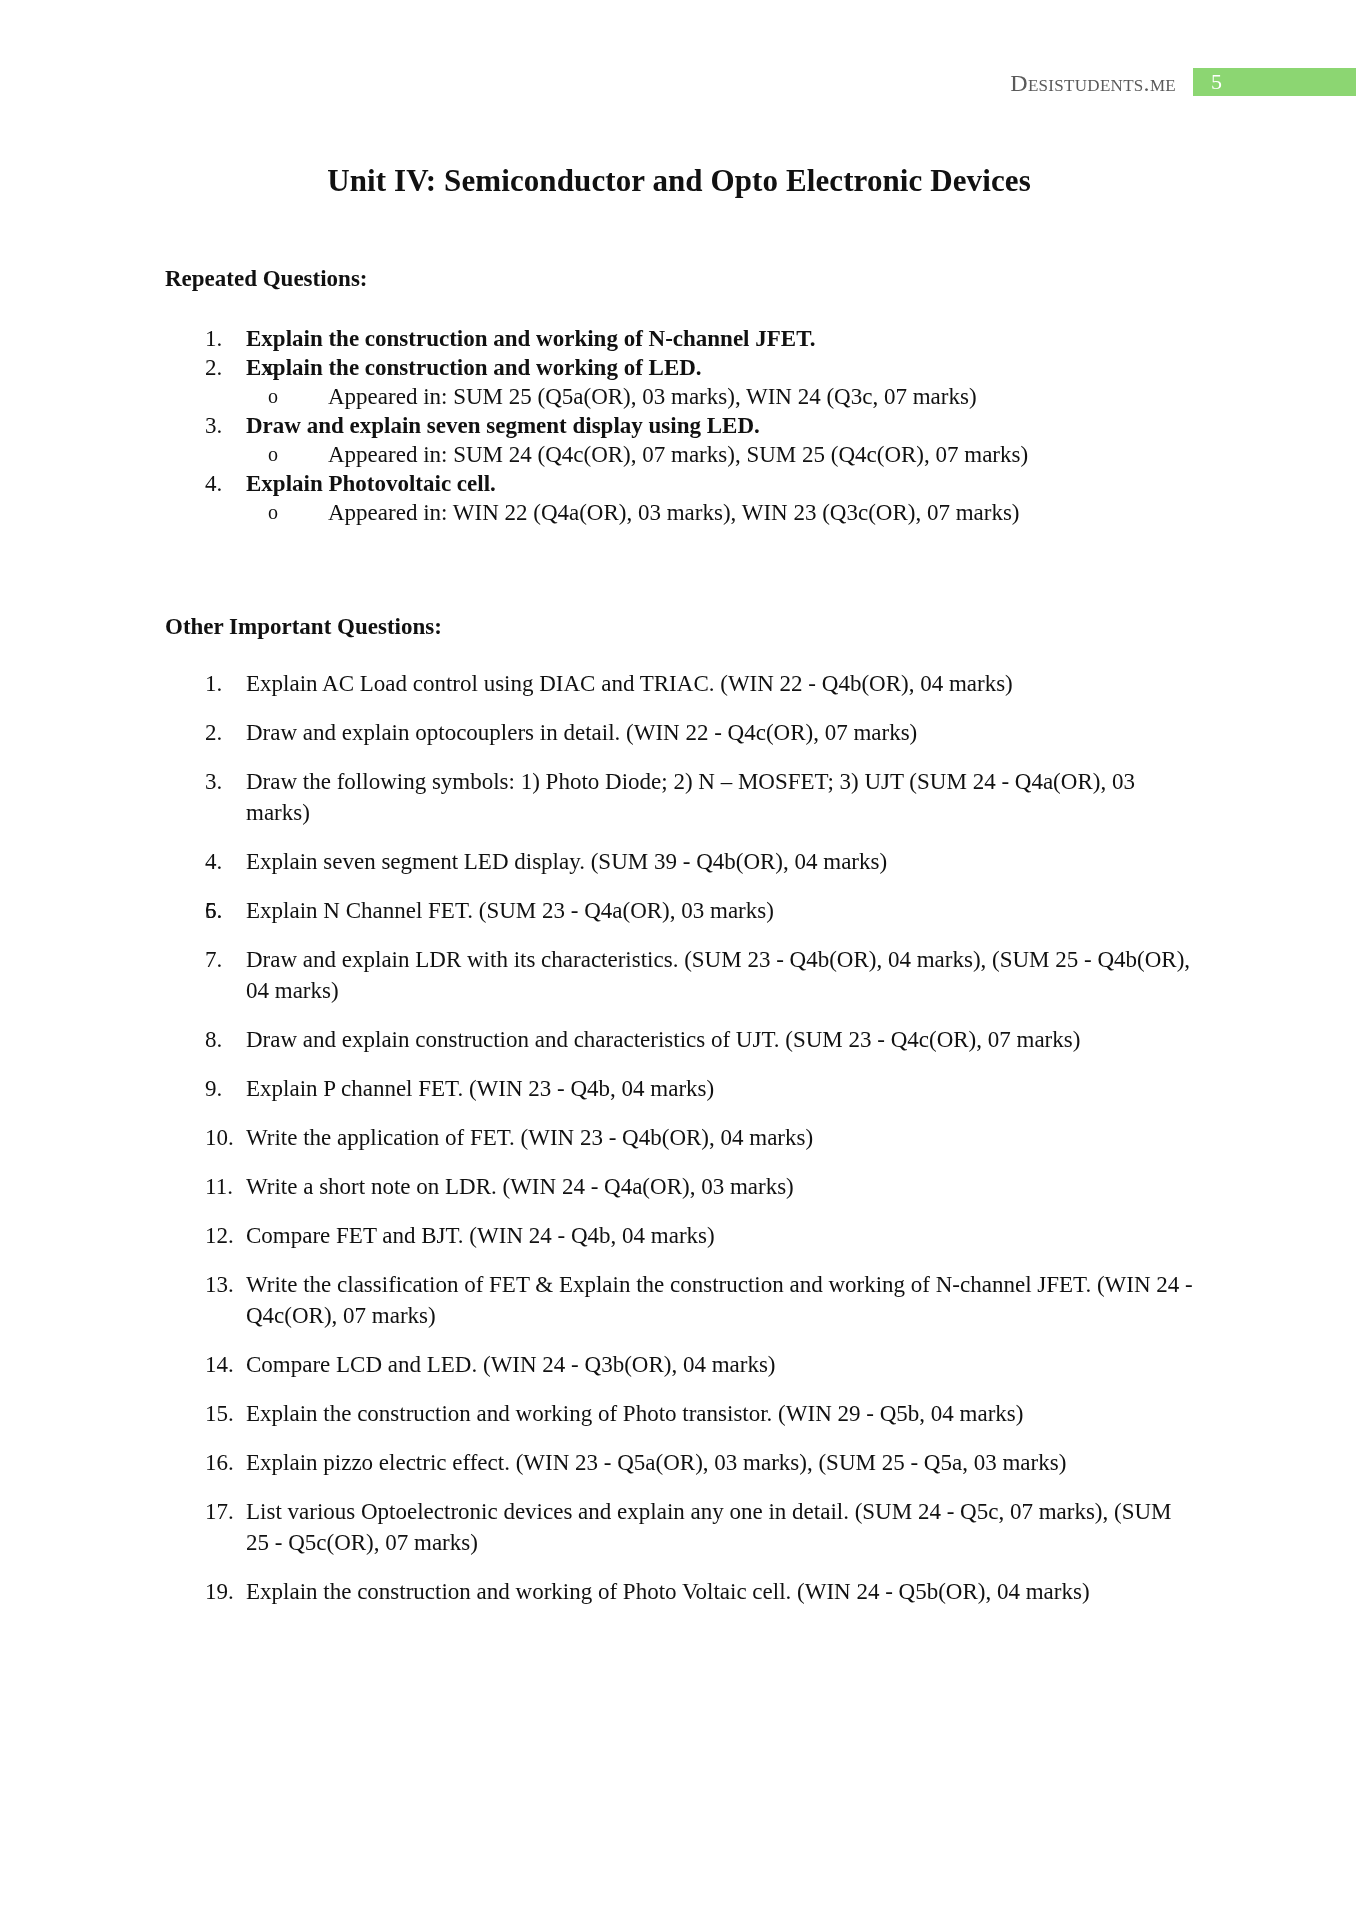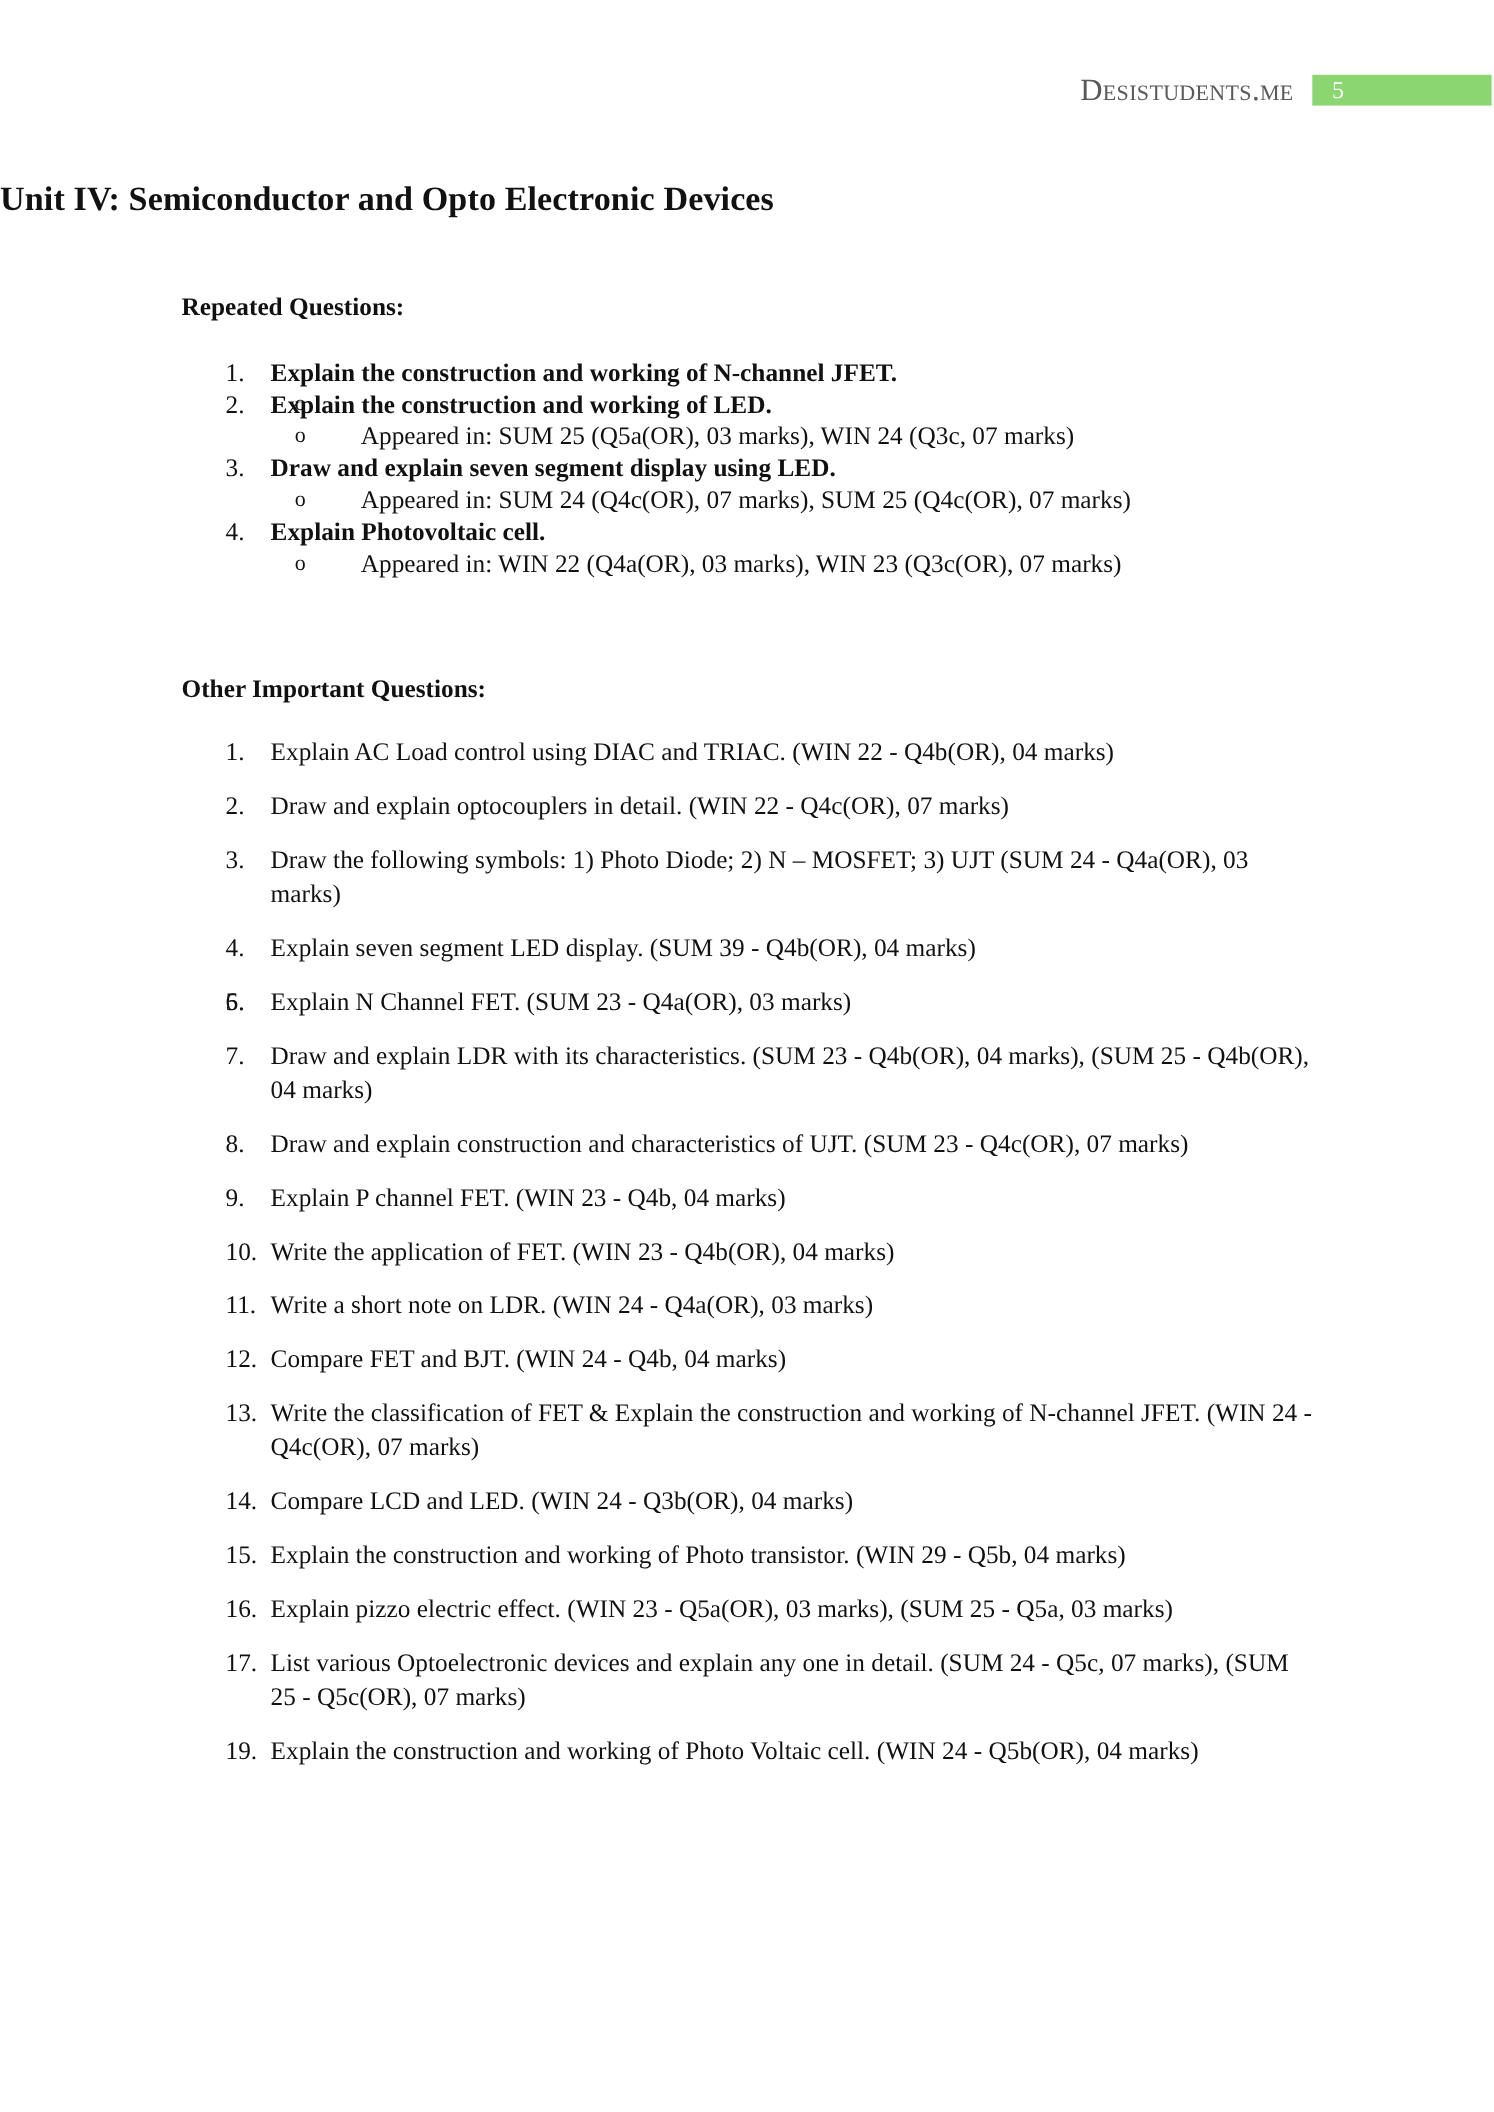--- a/index.html
+++ b/index.html
@@ -21,21 +21,21 @@
     left: 0;
     width: 1358px;
     height: 28px;
   }
   .site-name {
     position: absolute;
     right: 182px;
     top: 0;
     height: 28px;
     line-height: 30px;
-    font-size: 28px;
+    font-size: 24px;
     color: #5a5a5a;
     font-variant: small-caps;
     letter-spacing: 0.3px;
   }
   .page-badge {
     position: absolute;
     left: 1193px;
     top: 0;
     width: 163px;
     height: 28px;
@@ -44,21 +44,21 @@
     font-size: 22px;
     line-height: 28px;
     padding-left: 18px;
     box-sizing: border-box;
   }
   .title {
     position: absolute;
     top: 163px;
     left: 0;
     width: 1358px;
-    text-align: left;
+    text-align: center;
     font-size: 31px;
     font-weight: bold;
     letter-spacing: 0.1px;
   }
   .section-heading {
     position: absolute;
     left: 165px;
     font-size: 23px;
     font-weight: bold;
   }

